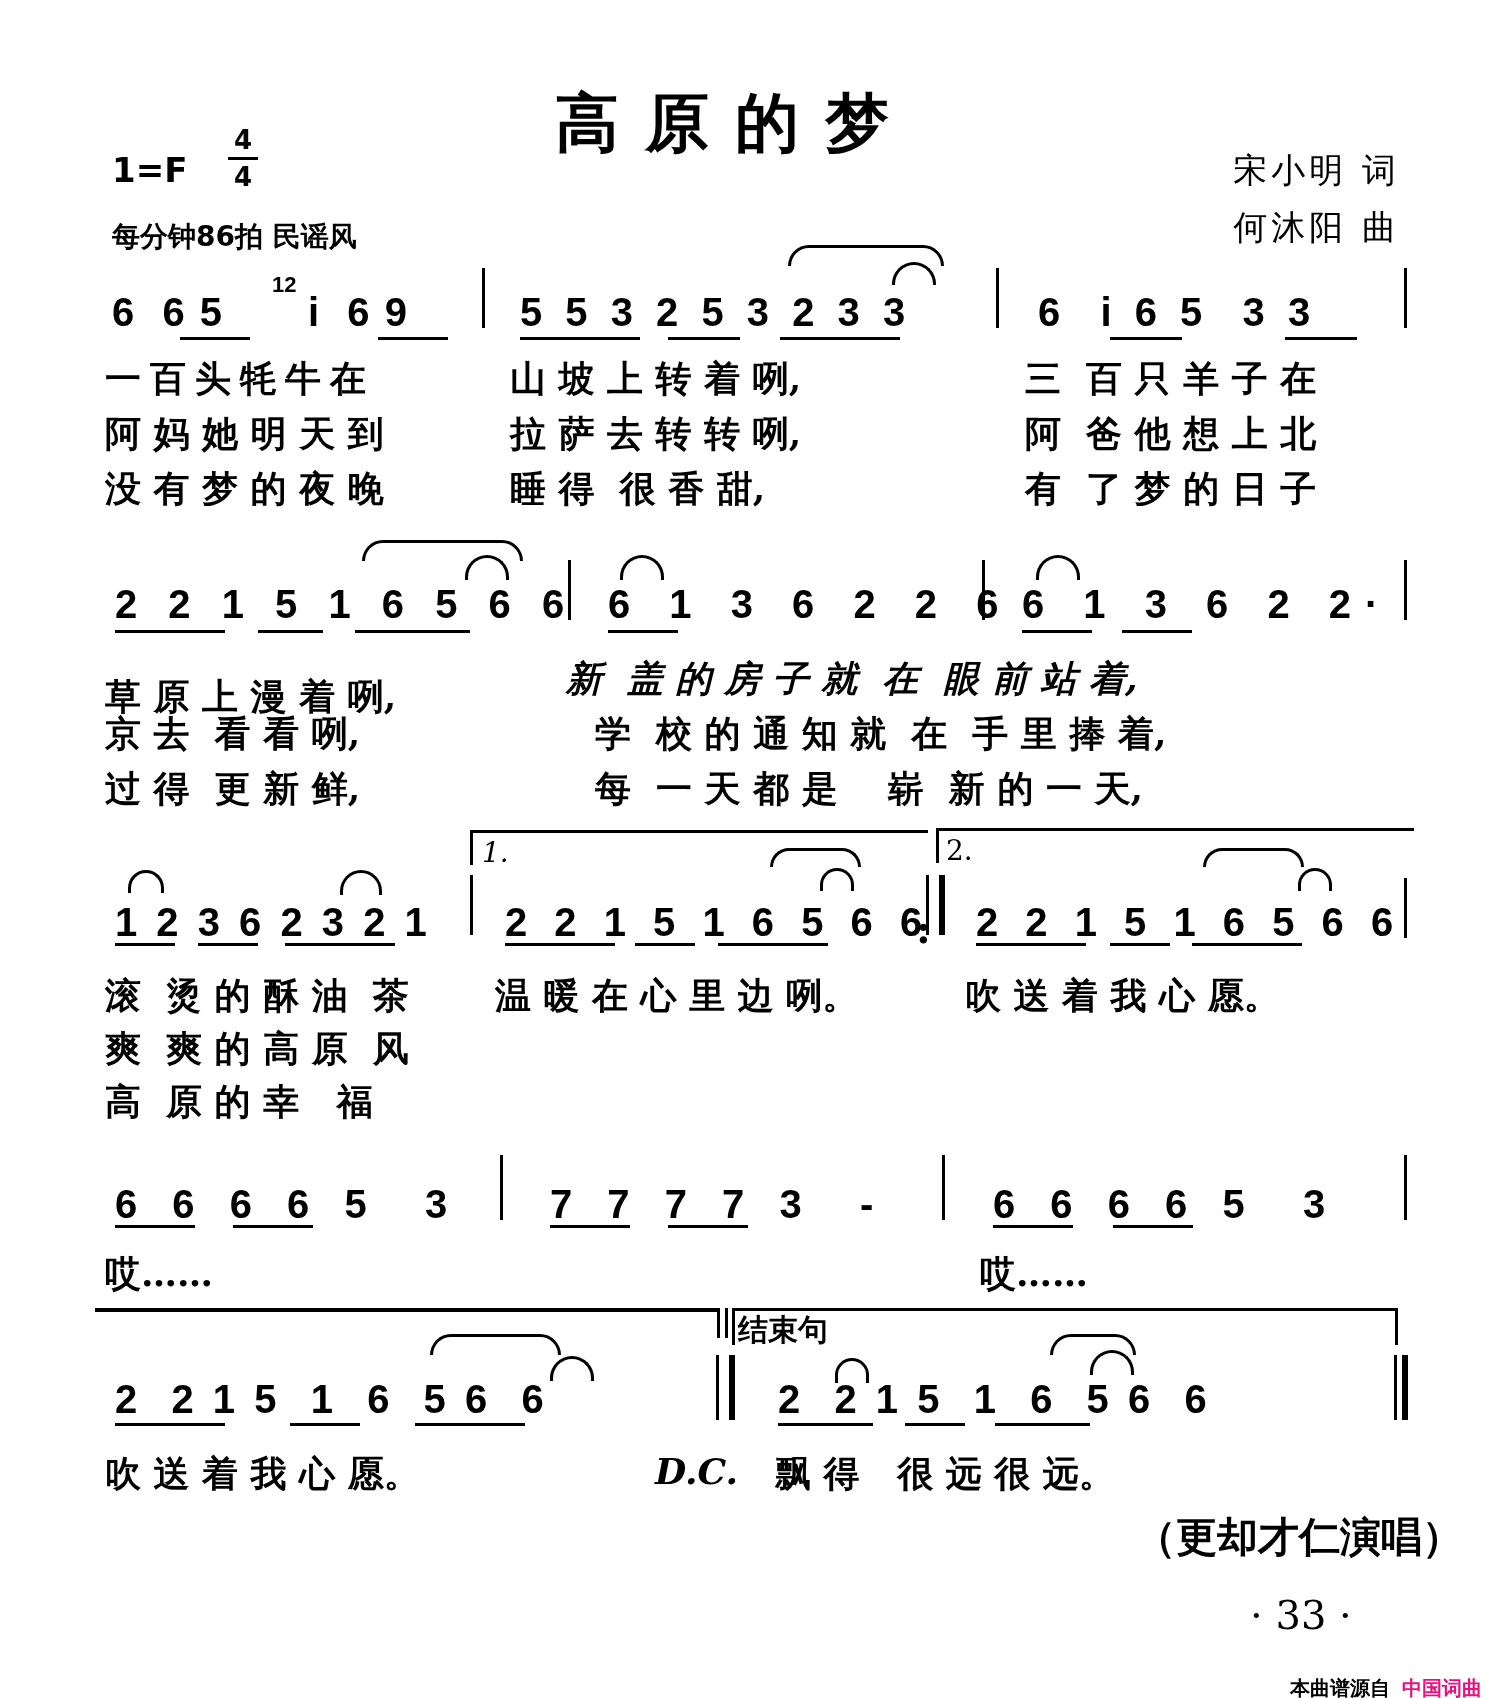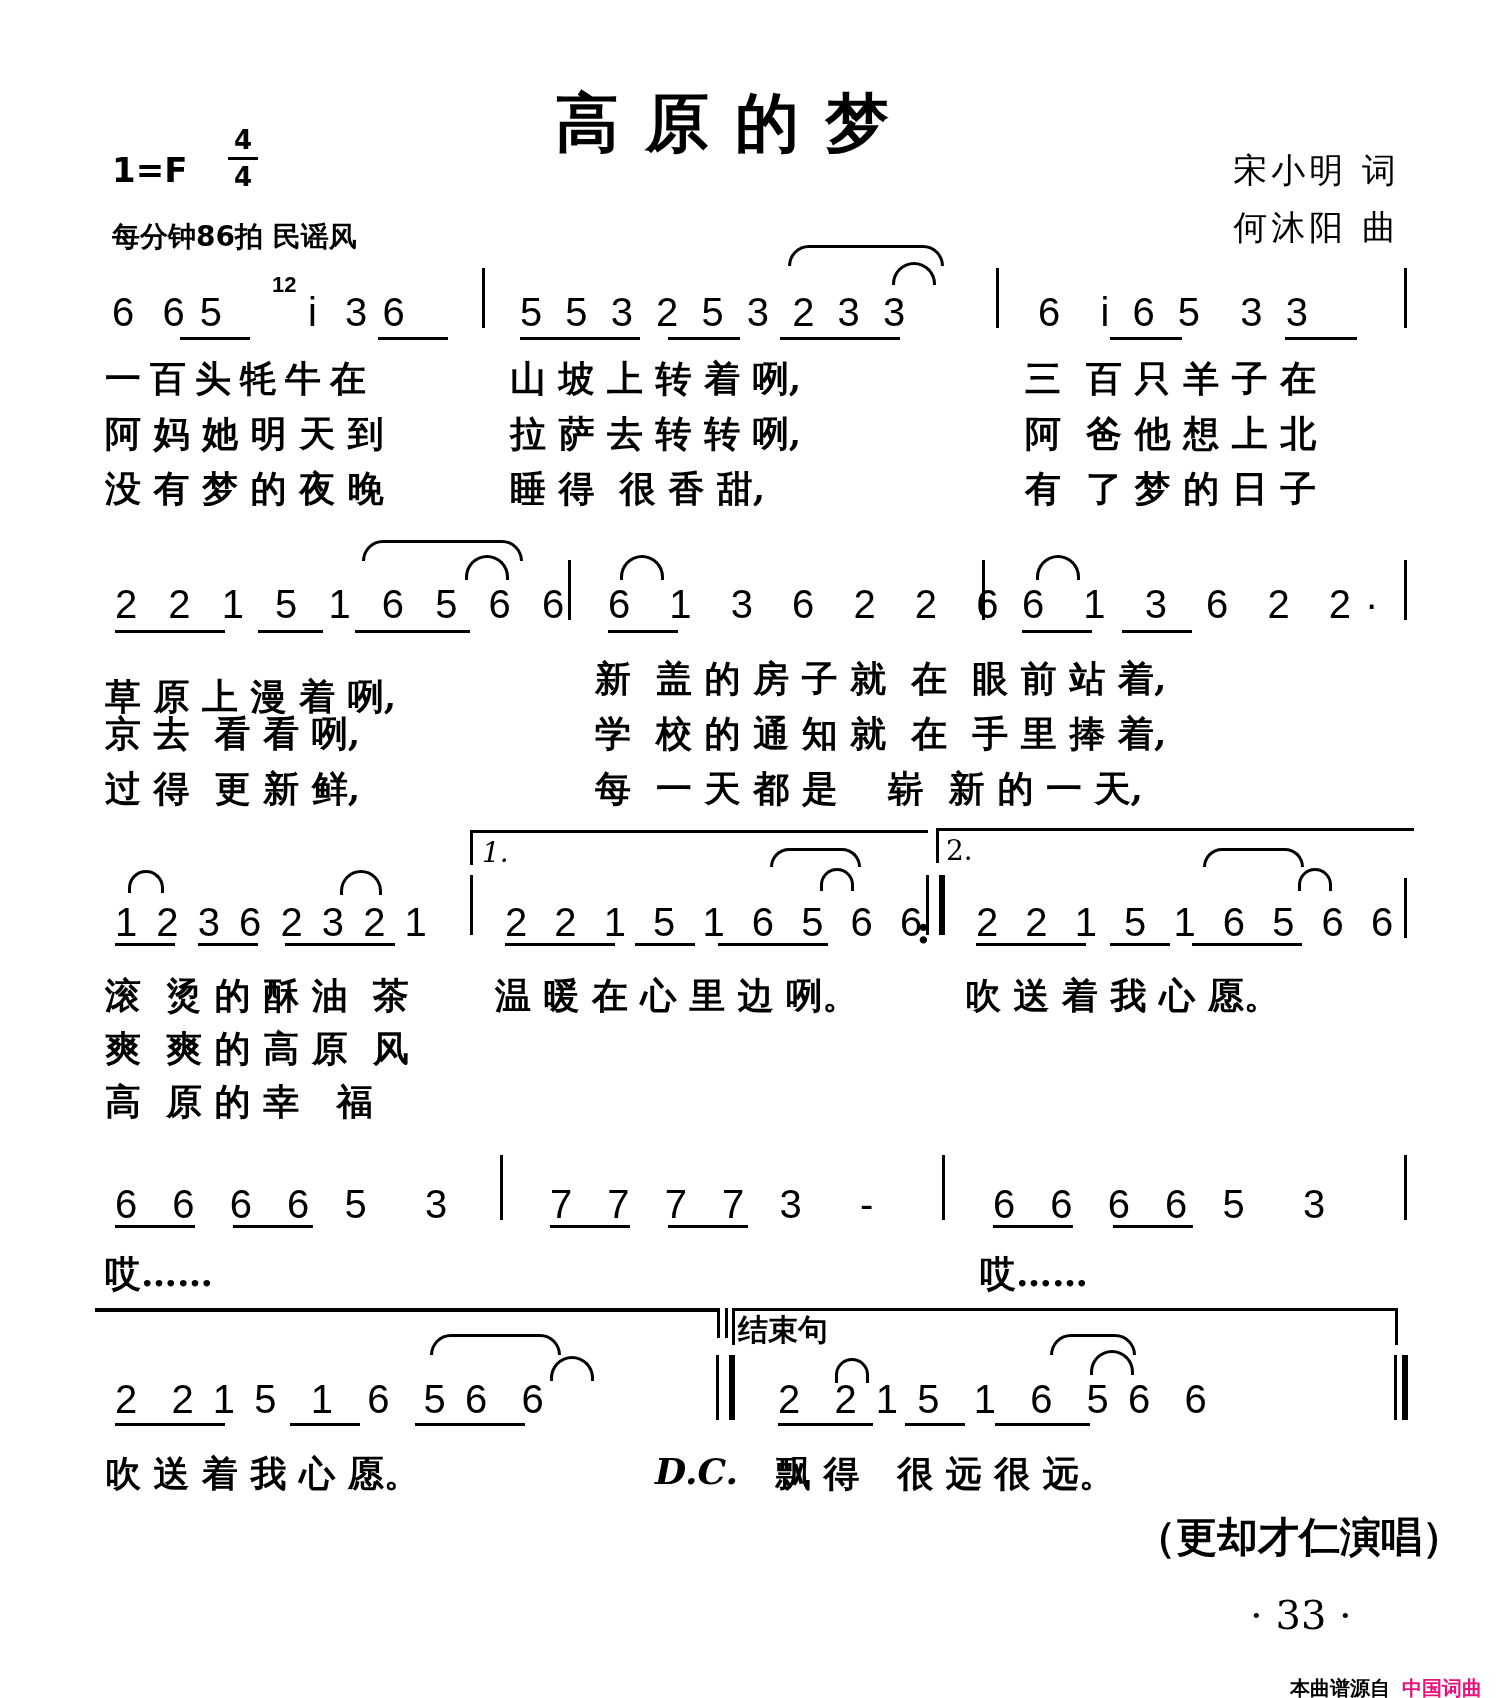--- a/index.html
+++ b/index.html
@@ -5,21 +5,21 @@
   html, body { margin:0; padding:0; background:#fff; }
   body { width:1500px; height:1698px; position:relative; overflow:hidden; color:#000;
          font-family:"DejaVu Serif", serif; }
   .abs { position:absolute; }
   .title { left:555px; top:80px; font-size:64px; letter-spacing:26px; font-weight:bold; font-family:"DejaVu Serif", serif; }
   .key { left:112px; top:150px; font-size:34px; font-weight:bold; font-family:"DejaVu Sans", sans-serif; }
   .timesig { left:228px; top:125px; width:30px; text-align:center; font-weight:bold; font-size:26px; font-family:"DejaVu Sans", sans-serif; line-height:30px; }
   .timesig .bar { border-top:3px solid #000; margin:2px 0; }
   .tempo { left:112px; top:218px; font-size:28px; font-weight:bold; font-family:"DejaVu Sans", sans-serif; }
   .credit { right:100px; font-size:34px; font-family:"DejaVu Serif", serif; letter-spacing:4px; }
-  .notes { font-family:"Liberation Sans", sans-serif; font-weight:normal; font-size:40px; white-space:pre; letter-spacing:2px; }
+  .notes { font-family:"Liberation Sans", sans-serif; font-weight:bold; font-size:40px; white-space:pre; letter-spacing:2px; }
   .lyric { font-family:"DejaVu Serif", serif; font-size:36px; white-space:pre; font-weight:bold; }
   .barline { width:3px; background:#000; }
   .dbl { width:10px; border-left:3px solid #000; border-right:6px solid #000; }
   .slur { border:3px solid #000; border-bottom:none; border-radius:40px 40px 0 0; }
   .tie { border:3px solid #000; border-bottom:none; border-radius:30px 30px 0 0; }
   .uline { height:3px; background:#000; }
   .volta { border-top:3px solid #000; border-left:3px solid #000; }
   .volta-label { font-family:"DejaVu Serif", serif; font-style:italic; font-size:28px; }
   .small { font-family:"DejaVu Sans", sans-serif; font-weight:bold; font-size:30px; }
   .page { font-family:"DejaVu Serif", serif; font-size:40px; }
@@ -37,21 +37,21 @@
   <div class="bar"></div>
   <div>4</div>
 </div>
 <div class="abs tempo">每分钟86拍  民谣风</div>
 <div class="abs credit" style="top:148px;">宋小明 词</div>
 <div class="abs credit" style="top:205px;">何沐阳 曲</div>
 
 <div>
   <div class="abs notes" style="left:112px;top:290px;">6  6 5</div>
   <div class="abs" style="left:272px;top:272px;font-size:22px;font-weight:bold;font-family:'Liberation Sans',sans-serif;">12</div>
-  <div class="abs notes" style="left:308px;top:290px;">i  3 6</div>
+  <div class="abs notes" style="left:308px;top:290px;">i  6 9</div>
   <div class="abs barline" style="left:482px;top:268px;height:60px;"></div>
   <div class="abs notes" style="left:520px;top:290px;letter-spacing:6px;">5 5 3 2 5 3 2 3 3</div>
   <div class="abs slur" style="left:788px;top:245px;width:150px;height:18px;"></div>
   <div class="abs tie" style="left:892px;top:262px;width:38px;height:20px;"></div>
   <div class="abs barline" style="left:996px;top:268px;height:60px;"></div>
   <div class="abs notes" style="left:1038px;top:290px;letter-spacing:6px;">6  i 6 5  3 3</div>
   <div class="abs barline" style="left:1404px;top:268px;height:60px;"></div>
   <div class="abs uline" style="left:180px;top:337px;width:70px;"></div>
   <div class="abs uline" style="left:378px;top:337px;width:70px;"></div>
   <div class="abs uline" style="left:520px;top:337px;width:120px;"></div>
@@ -83,21 +83,21 @@
   <div class="abs notes" style="left:1022px;top:582px;letter-spacing:14px;">6 1 3 6 2 2·</div>
   <div class="abs barline" style="left:1404px;top:560px;height:60px;"></div>
   <div class="abs uline" style="left:115px;top:630px;width:110px;"></div>
   <div class="abs uline" style="left:258px;top:630px;width:65px;"></div>
   <div class="abs uline" style="left:355px;top:630px;width:115px;"></div>
   <div class="abs uline" style="left:608px;top:630px;width:70px;"></div>
   <div class="abs uline" style="left:1022px;top:630px;width:70px;"></div>
   <div class="abs uline" style="left:1122px;top:630px;width:70px;"></div>
 
   <div class="abs lyric" style="left:105px;top:673px;">草 原 上 漫 着 咧,</div>
-  <div class="abs lyric" style="left:595px;top:655px;">新  盖 的 房 子 就  在  眼 前 站 着,</div>
+  <div class="abs lyric" style="left:566px;top:655px;font-style:italic;">新  盖 的 房 子 就  在  眼 前 站 着,</div>
   <div class="abs lyric" style="left:105px;top:710px;">京 去  看 看 咧,</div>
   <div class="abs lyric" style="left:595px;top:710px;">学  校 的 通 知 就  在  手 里 捧 着,</div>
   <div class="abs lyric" style="left:105px;top:765px;">过 得  更 新 鲜,</div>
   <div class="abs lyric" style="left:595px;top:765px;">每  一 天 都 是    崭  新 的 一 天,</div>
 </div>
 
 <div>
   <div class="abs volta" style="left:470px;top:830px;width:455px;height:32px;"></div>
   <div class="abs volta-label" style="left:482px;top:836px;">1.</div>
   <div class="abs volta" style="left:936px;top:828px;width:475px;height:32px;"></div>

